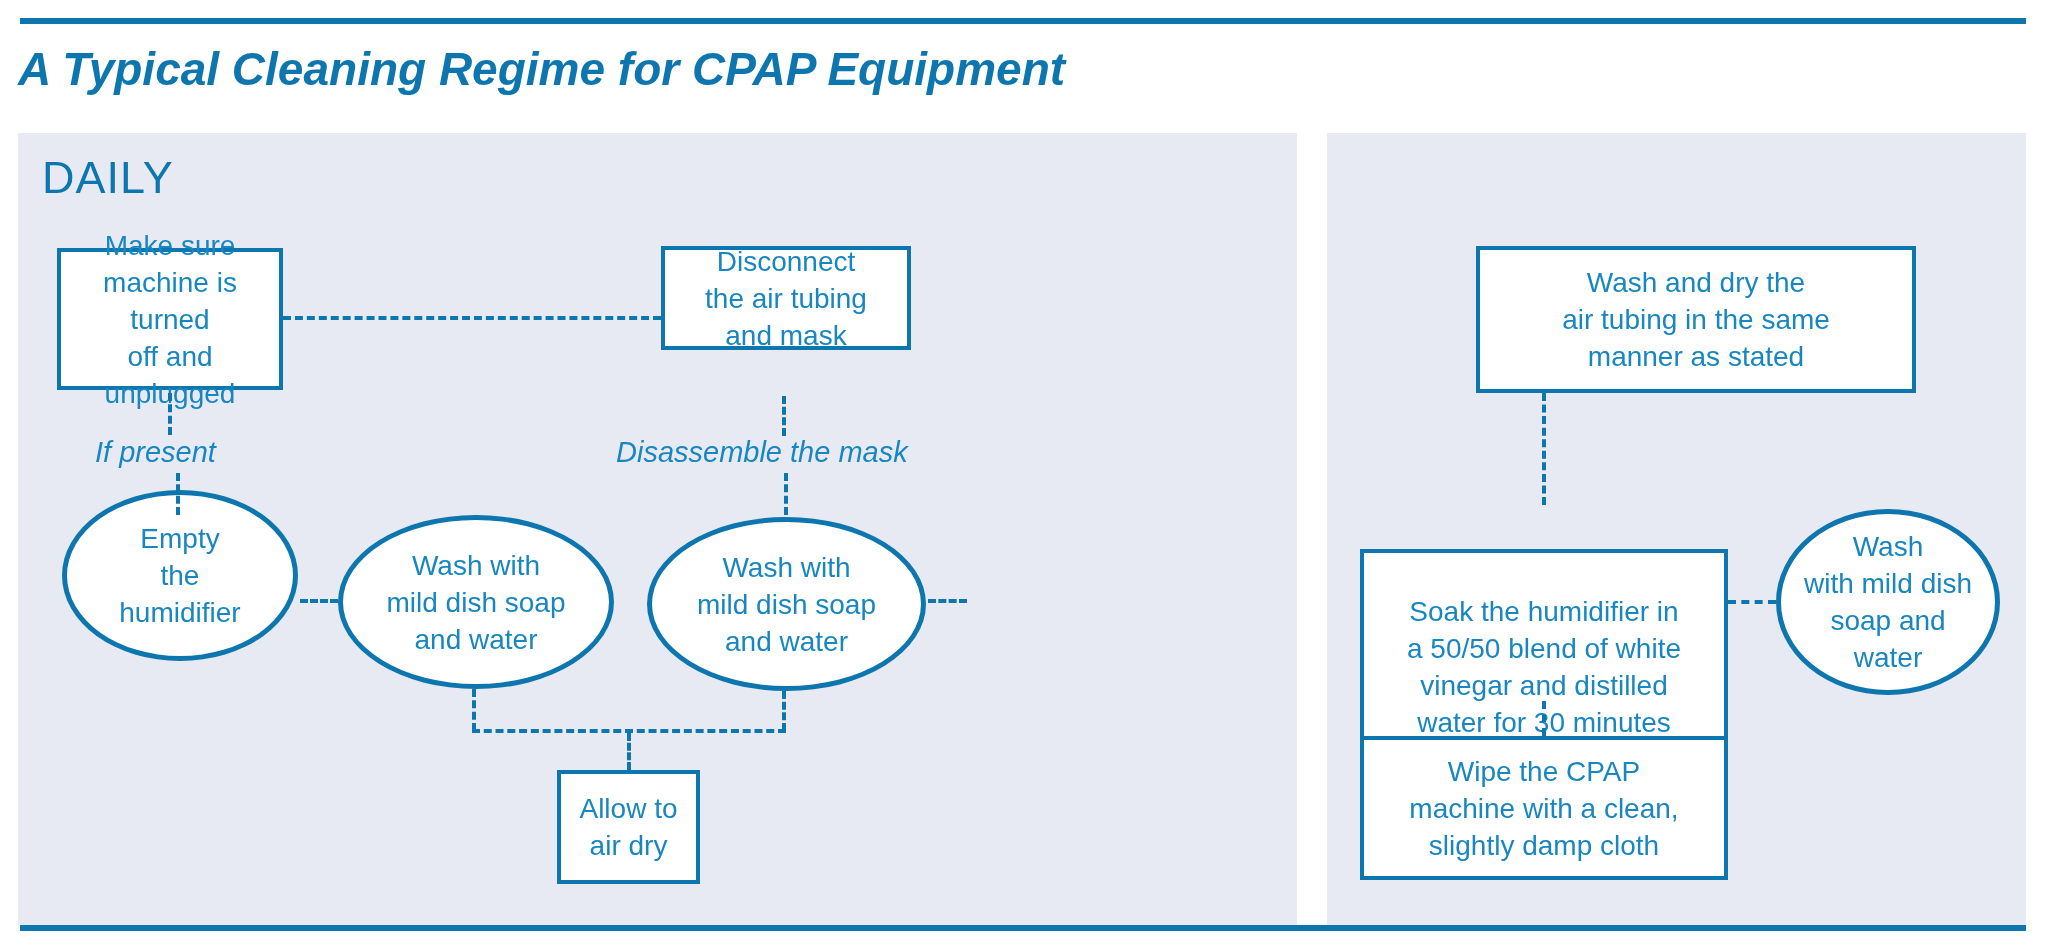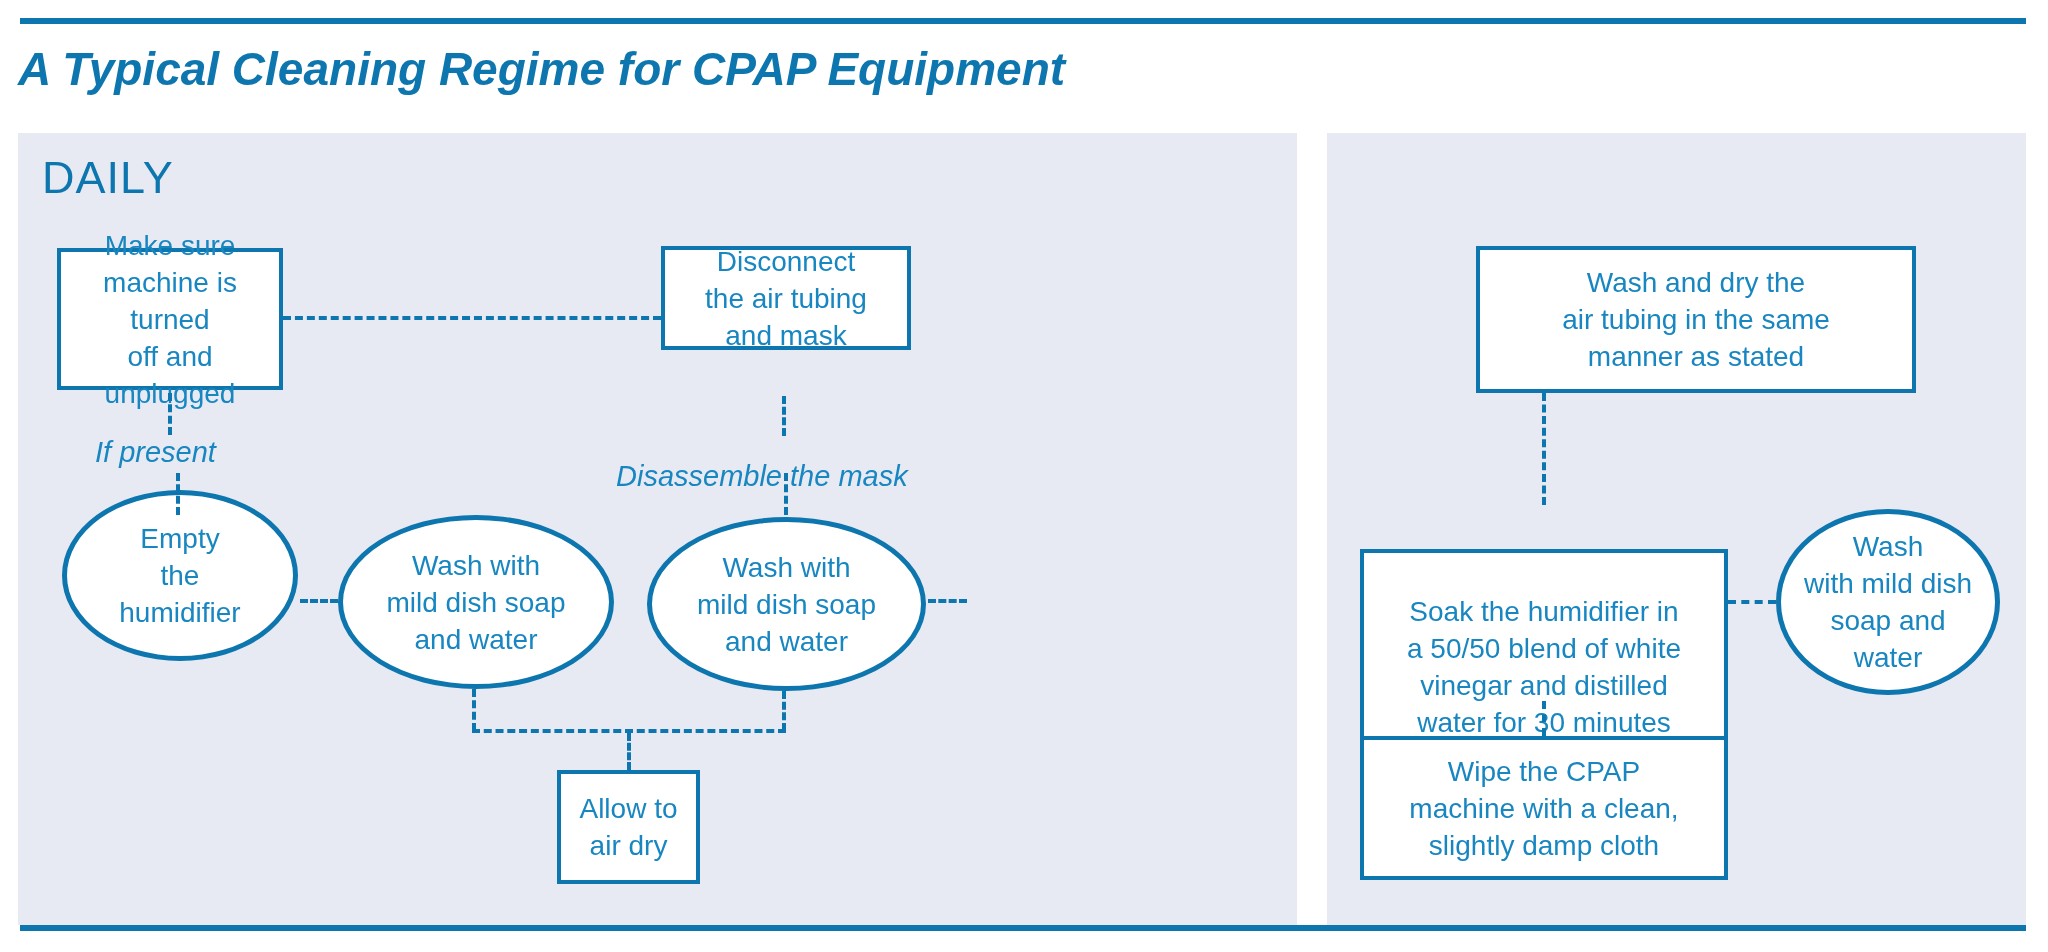--- a/index.html
+++ b/index.html
@@ -53,21 +53,21 @@
   <div class="panel-heading" style="left:42px;top:152px;">DAILY</div>
 
   <div class="node" style="left:57px;top:248px;width:226px;height:142px;">Make sure
 machine is turned
 off and unplugged</div>
   <div class="node" style="left:661px;top:246px;width:250px;height:104px;">Disconnect
 the air tubing
 and mask</div>
 
   <div class="flow-label" style="left:95px;top:436px;width:150px;">If present</div>
-  <div class="flow-label" style="left:616px;top:436px;width:340px;margin-top:24px;">Disassemble the mask</div>
+  <div class="flow-label" style="left:616px;top:436px;width:340px;">Disassemble the mask</div>
 
   <div class="node ellipse" style="left:62px;top:490px;width:236px;height:171px;">Empty
 the
 humidifier</div>
   <div class="node ellipse" style="left:338px;top:515px;width:276px;height:174px;">Wash with
 mild dish soap
 and water</div>
   <div class="node ellipse" style="left:647px;top:517px;width:279px;height:174px;">Wash with
 mild dish soap
 and water</div>

